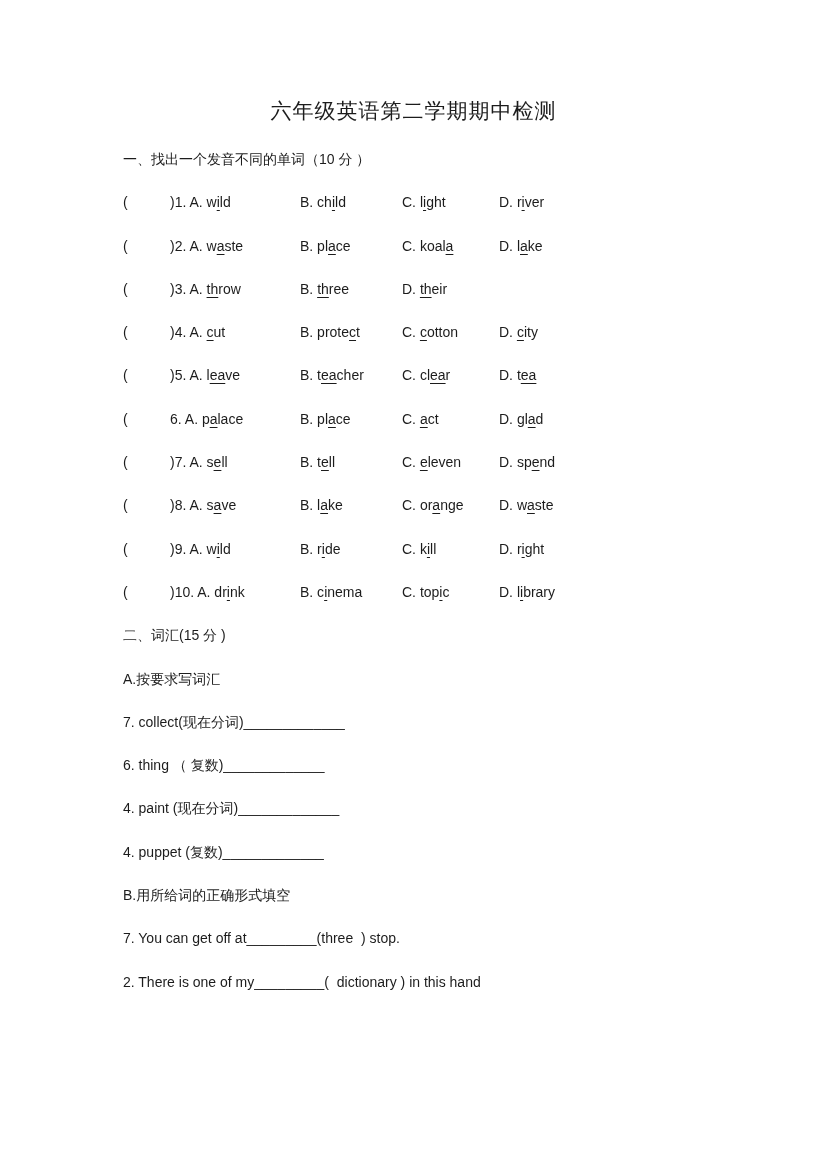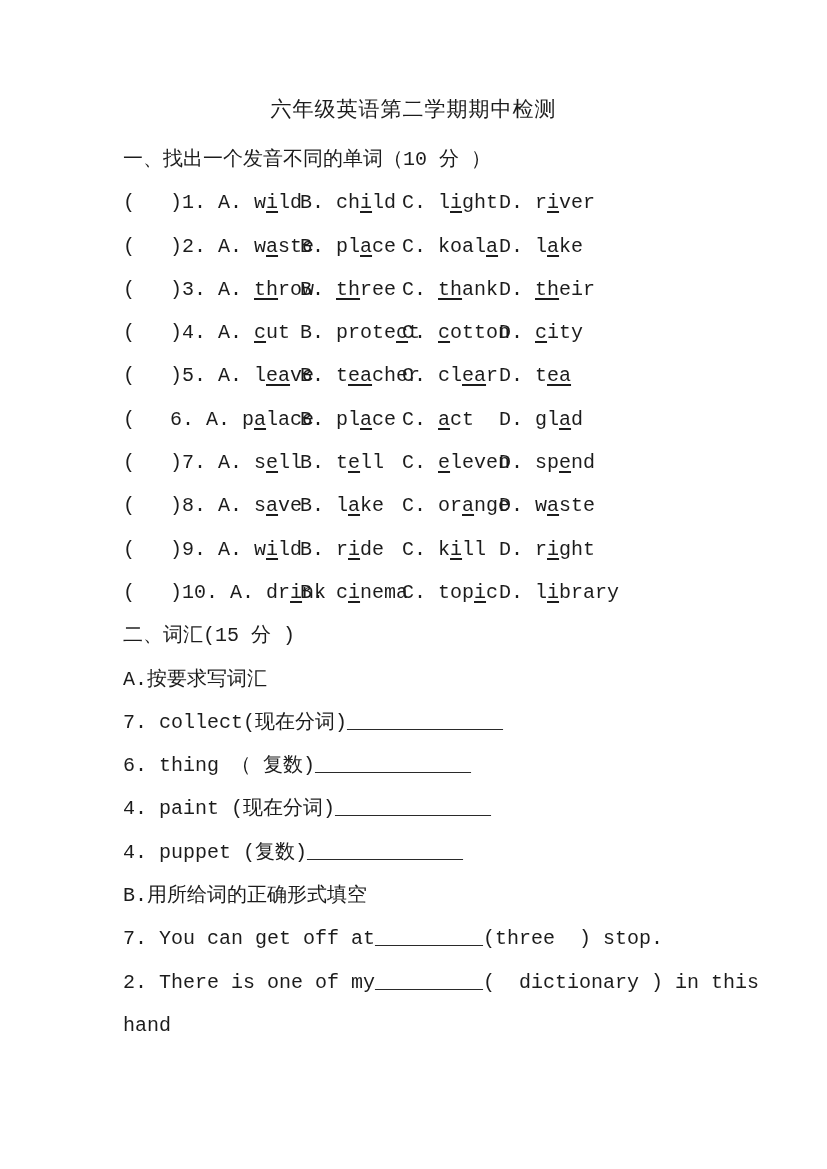--- a/index.html
+++ b/index.html
@@ -1,19 +1,19 @@
 <!DOCTYPE html>
 <html><head>
 <meta charset="utf-8">
 <style>
   html,body{margin:0;padding:0;background:#ffffff;}
   body{width:827px;height:1169px;font-family:"Liberation Sans",sans-serif;color:#1c1c1c;}
-  .page{position:relative;width:827px;height:1169px;background:#ffffff;overflow:hidden;font-family:Liberation Mono, monospace;}
+  .page{position:relative;width:827px;height:1169px;background:#ffffff;overflow:hidden;}
   .title{margin:0;padding-top:96px;text-align:center;font-size:21px;line-height:30px;font-weight:400;letter-spacing:1px;}
-  .content{margin-left:123px;margin-right:40px;margin-top:12px;font-size:20px;}
+  .content{margin-left:123px;margin-right:40px;margin-top:12px;font-size:14px;}
   .line{margin:0;line-height:43.3px;white-space:pre-wrap;}
   .q-row{display:flex;line-height:43.3px;}
   .cell{white-space:pre;flex:none;}
   .cell.paren{width:47px;}
   .cell.a{width:130px;}
   .cell.b{width:102px;}
   .cell.c{width:97px;}
   .cell.d{flex:1 1 auto;}
   u{text-decoration:underline;text-underline-offset:3px;}
 </style>
@@ -37,21 +37,20 @@
       <span class="cell paren">(</span>
       <span class="cell a">)2. A. w<u>a</u>ste</span>
       <span class="cell b">B. pl<u>a</u>ce</span>
       <span class="cell c">C. koal<u>a</u></span>
       <span class="cell d">D. l<u>a</u>ke</span>
     </div>
     <div class="q-row">
       <span class="cell paren">(</span>
       <span class="cell a">)3. A. <u>th</u>row</span>
       <span class="cell b">B. <u>th</u>ree</span>
-      <span class="cell c">C. <u>th</u>ank</span>
       <span class="cell d">D. <u>th</u>eir</span>
     </div>
     <div class="q-row">
       <span class="cell paren">(</span>
       <span class="cell a">)4. A. <u>c</u>ut</span>
       <span class="cell b">B. prote<u>c</u>t</span>
       <span class="cell c">C. <u>c</u>otton</span>
       <span class="cell d">D. <u>c</u>ity</span>
     </div>
     <div class="q-row">

